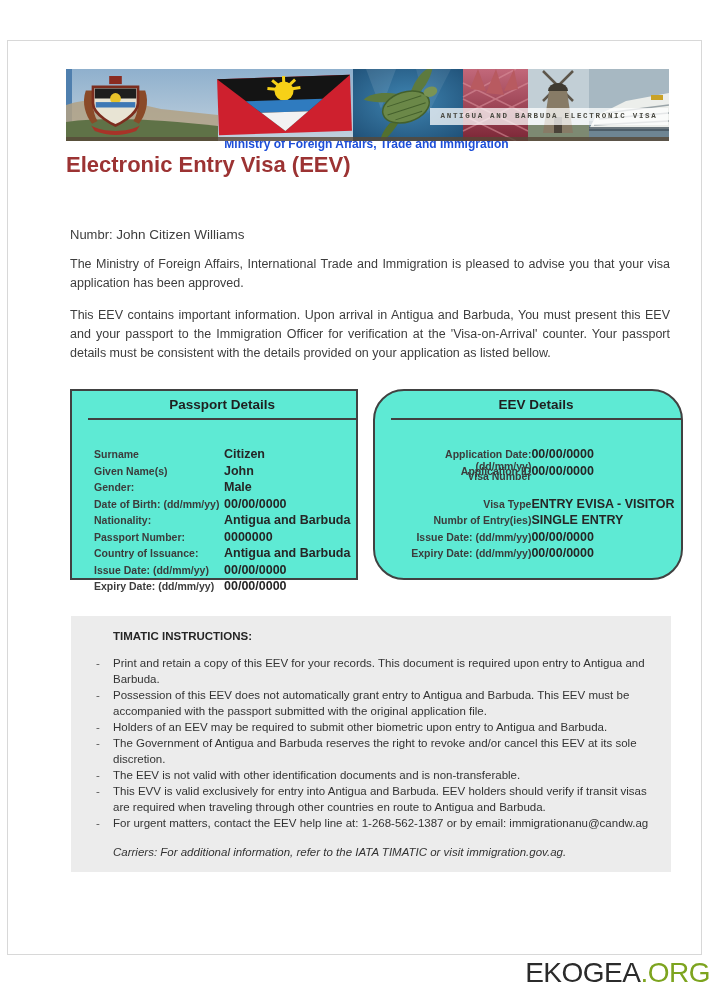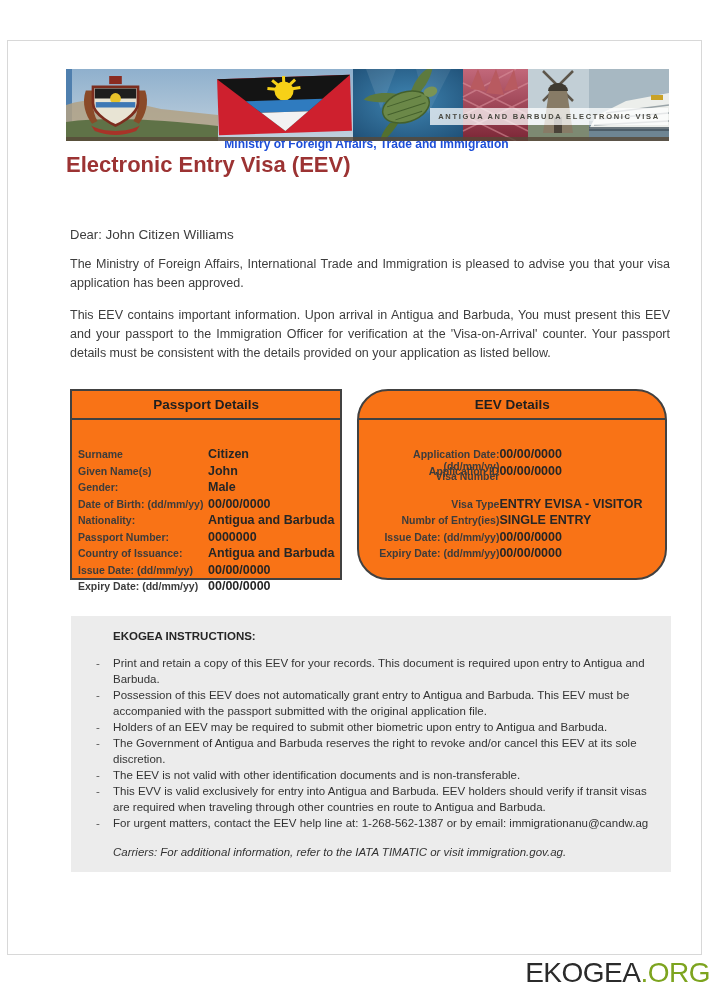--- a/index.html
+++ b/index.html
@@ -5,41 +5,41 @@
   * { margin:0; padding:0; box-sizing:border-box; }
   html,body { width:720px; height:1000px; background:#ffffff;
     font-family:"Liberation Sans", sans-serif; position:relative; overflow:hidden; }
 
   .page { position:absolute; left:7px; top:40px; width:695px; height:915px;
     background:#fff; border:1px solid #d8d8d8; }
 
   .content { padding:28px 34px 0 58px; }
 
   
-  .banner { position:relative; width:603px; height:64px; }
+  .banner { position:relative; width:603px; height:64px;font-family:Liberation Mono, monospace; }
   .banner svg { display:block; }
   .banner-label { position:absolute; right:1px; bottom:8px; width:238px; height:17px;
     background:rgba(255,255,255,0.74); font-size:7.5px; letter-spacing:1.7px;
     color:#4a4a42; text-align:center; line-height:17px; font-weight:bold; }
 
   
   .ministry { margin-top:4px; text-align:center; font-size:12px; font-weight:bold; color:#1d4ed8; }
   .doc-title { margin-top:1px; font-size:22px; font-weight:bold; color:#9c3333; }
 
   
   .letter { margin-left:4px; width:600px; color:#3d3d3d; }
   .salutation { margin-top:49px; font-size:13px; }
   .salutation .name { font-size:13.5px; }
   .para { margin-top:13px; font-size:12.5px; line-height:1.52; text-align:justify; }
   .para.gap { }
   .bold { font-weight:bold; }
 
   
   .tables { margin-left:4px; margin-top:26px; display:flex; gap:15px; }
-  .detail-table { border:2px solid #414141; width:294px; height:191px; background:#f97316; }
+  .detail-table { border:2px solid #414141; width:294px; height:191px; background:#5eead4;padding-left:16px; }
   .detail-table.right { width:342px;border-radius:31px; }
   .detail-header { height:29px; line-height:27px; border-bottom:2px solid #414141;
     text-align:center; font-weight:bold; font-size:13.5px; color:#1f1f1f; }
   .detail-body { padding:11px 6px 0 6px; }
   .detail-row { display:flex; align-items:baseline; height:16.5px;font-weight:bold; }
   .detail-label { width:130px; flex:0 0 130px; font-size:10.5px; color:#3c3c3c; }
   .right .detail-label { width:134px; flex:0 0 134px;text-align:right; }
   .detail-value { font-size:12.5px; color:#262626; white-space:nowrap;margin-top:16px; }
 
   
@@ -179,21 +179,21 @@
         <rect x="0" y="68" width="603" height="4" fill="#564737" opacity="0.8"></rect>
       </svg>
       <div class="banner-label">ANTIGUA AND BARBUDA ELECTRONIC VISA</div>
     </div>
 
     <div class="ministry">Ministry of Foreign Affairs, Trade and Immigration</div>
     <div class="doc-title">Electronic Entry Visa (EEV)</div>
 
     <div class="letter">
       <div class="salutation">
-        <span>Dear:</span>
+        <span>Numbr:</span>
         <span class="name">John Citizen Williams</span>
       </div>
       <p class="para gap">The Ministry of Foreign Affairs, International Trade and Immigration is pleased to advise you that your visa application has been approved.</p>
       <p class="para gap">This EEV contains important information. Upon arrival in Antigua and Barbuda, You must present this EEV and your passport to the Immigration Officer for verification at the 'Visa-on-Arrival' counter. Your passport details must be consistent with the details provided on your application as listed bellow.</p>
     </div>
 
     <div class="tables">
 
       <div class="detail-table">
         <div class="detail-header">Passport Details</div>
@@ -267,21 +267,21 @@
           <div class="detail-row">
               <span class="detail-label">Expiry Date: (dd/mm/yy)</span>
               <span class="detail-value">00/00/0000</span>
             </div>
         </div>
       </div>
 
     </div>
 
     <div class="instructions-box">
-      <div class="instructions-title">EKOGEA INSTRUCTIONS:</div>
+      <div class="instructions-title">TIMATIC INSTRUCTIONS:</div>
       <ul class="instructions-list">
         <li>
             <span class="dash">-</span>
             <span class="txt">Print and retain a copy of this EEV for your records. This document is required upon entry to Antigua and Barbuda.</span>
           </li>
         <li>
             <span class="dash">-</span>
             <span class="txt">Possession of this EEV does not automatically grant entry to Antigua and Barbuda. This EEV must be accompanied with the passport submitted with the original application file.</span>
           </li>
         <li>

